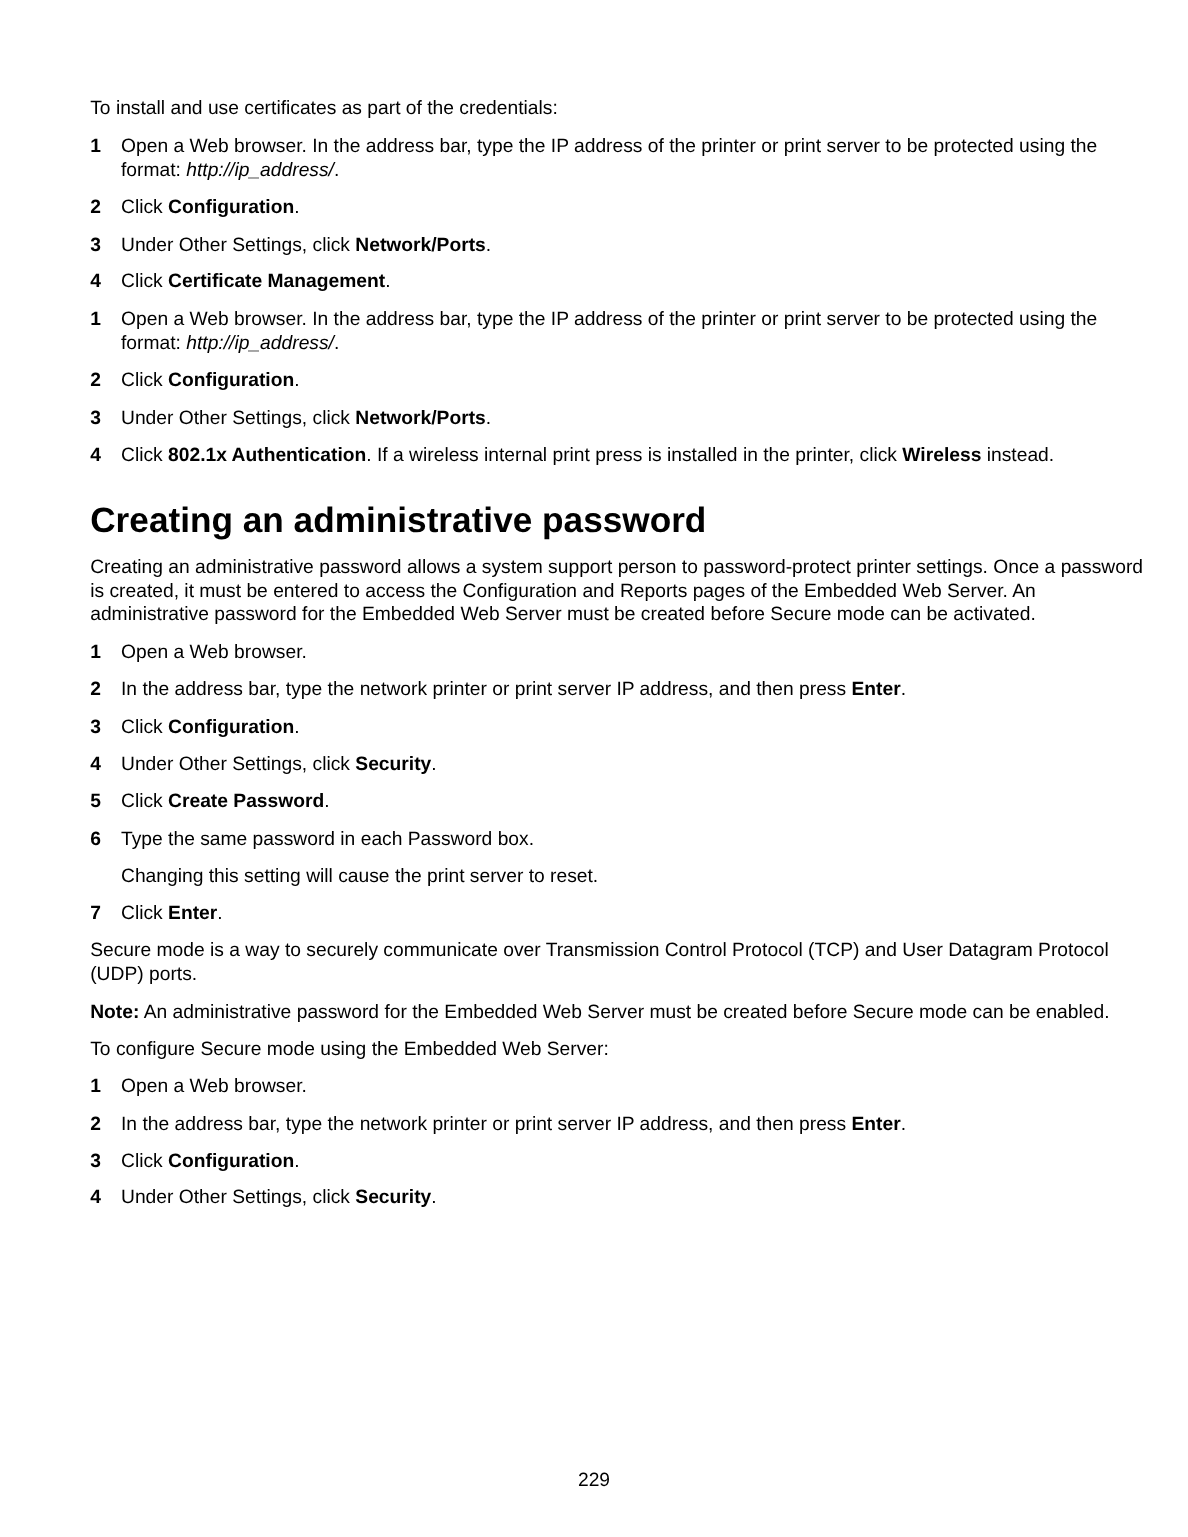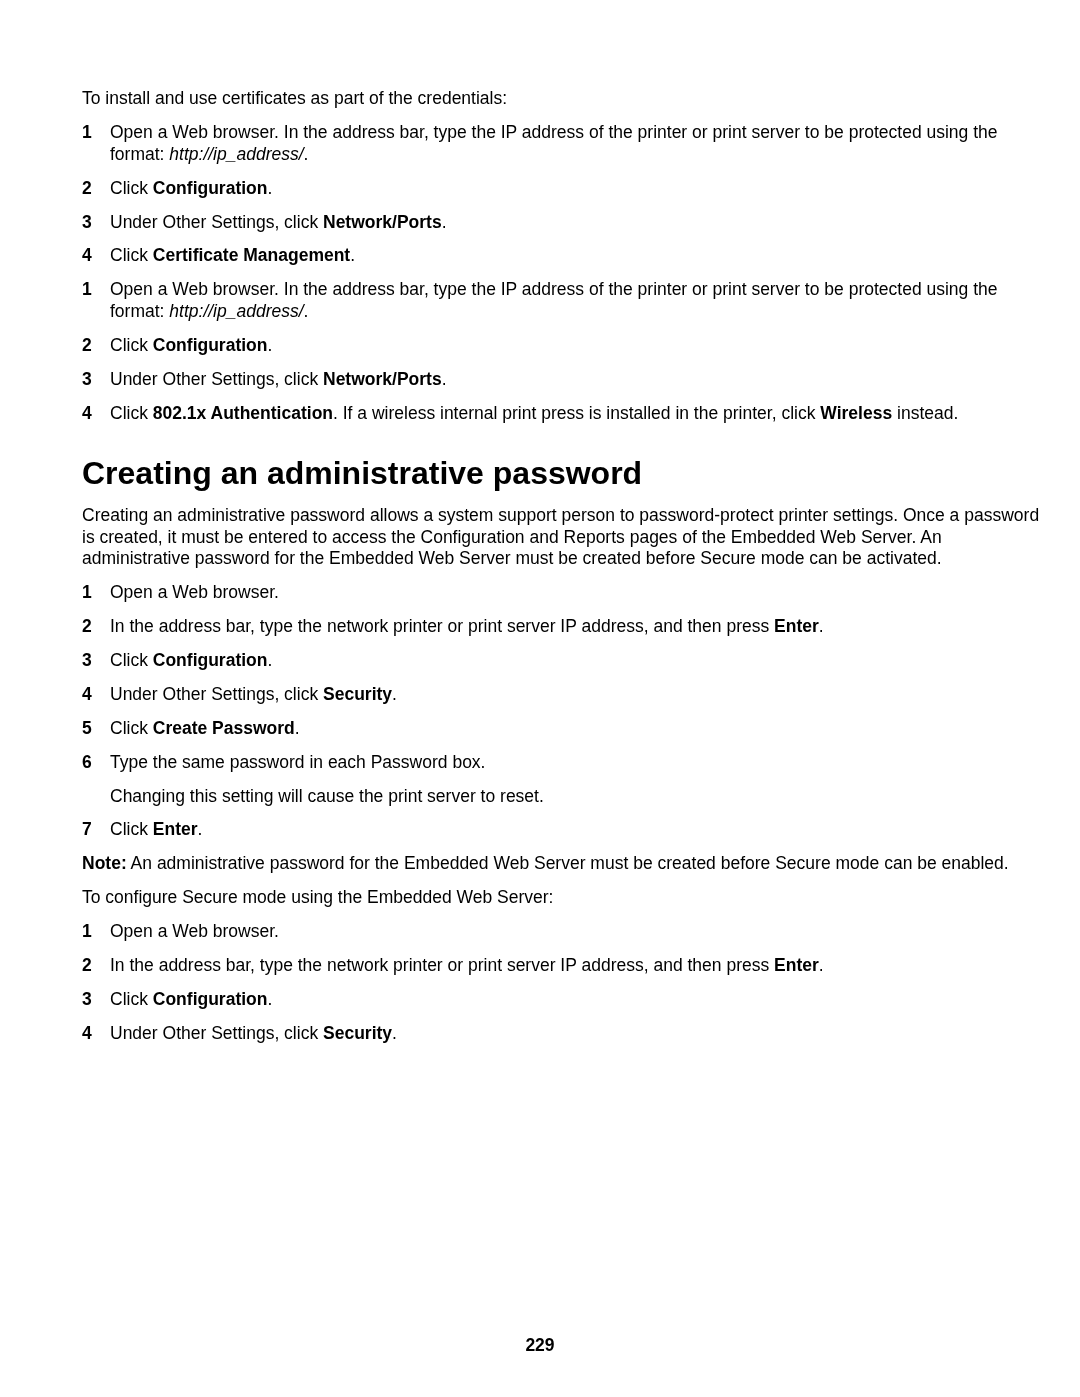--- a/index.html
+++ b/index.html
@@ -53,21 +53,21 @@
     font-size: 32px;
     font-weight: bold;
     margin: 28px 0 12px 0;
   }
   .page-number {
     position: absolute;
     bottom: 40px;
     left: 0;
     width: 100%;
     text-align: center;
-    font-weight: bold;
+    font-weight: normal;
     font-size: 17.5px;
   }
 </style>
 </head>
 <body>
 
 <div class="page">
 
   <p>To install and use certificates as part of the credentials:</p>
 
@@ -140,20 +140,21 @@
       <span class="txt">Type the same password in each Password box.</span>
       <span class="extra">Changing this setting will cause the print server to reset.</span>
     </li>
     <li>
       <span class="num">7</span>
       <span class="txt"><span>Click </span><span class="bold">Enter</span><span>.</span></span>
     </li>
   </ol>
 
 
+  <p>Secure mode is a way to securely communicate over Transmission Control Protocol (TCP) and User Datagram Protocol (UDP) ports.</p>
 
   <p><span class="bold">Note:</span><span> An administrative password for the Embedded Web Server must be created before Secure mode can be enabled.</span></p>
 
   <p>To configure Secure mode using the Embedded Web Server:</p>
 
   <ol class="steps">
     <li>
       <span class="num">1</span>
       <span class="txt">Open a Web browser.</span>
     </li>

